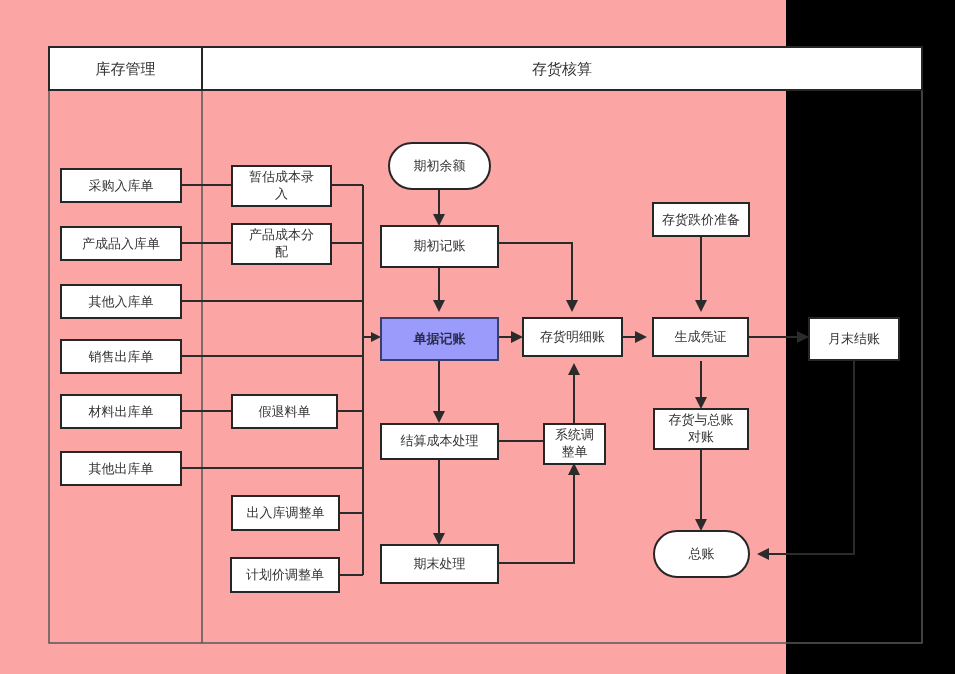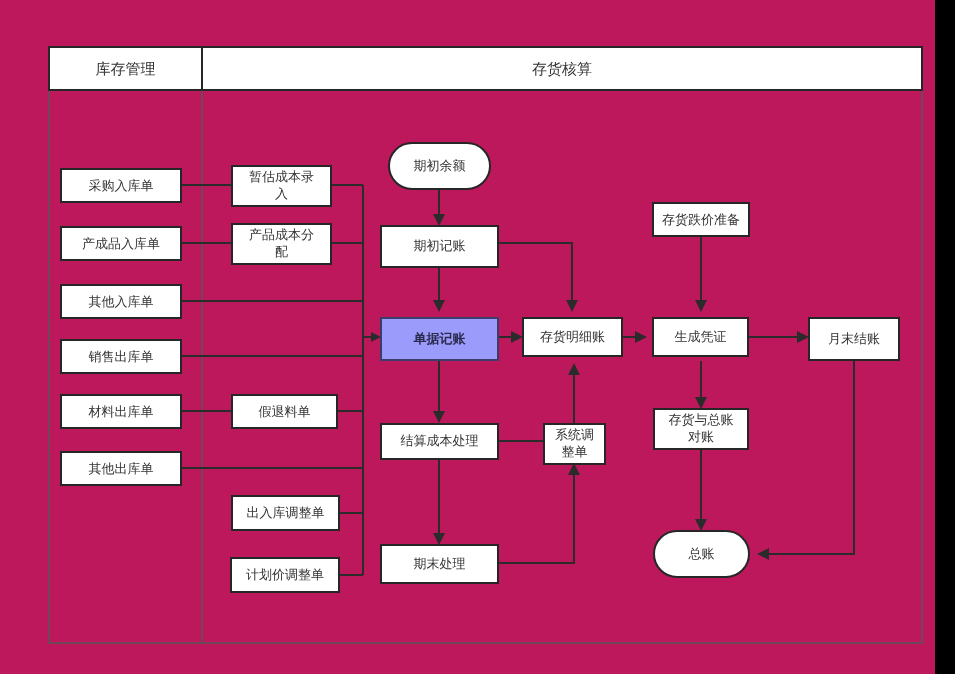--- a/index.html
+++ b/index.html
@@ -8,23 +8,23 @@
     background: #000000;
   }
   body {
     width: 955px;
     height: 674px;
     overflow: hidden;
     font-family: "DejaVu Sans", "Liberation Sans", sans-serif;
   }
   #diagram-root {
     position: relative;
-    width: 935px;
+    width: 786px;
     height: 674px;
-    background: #be185d;
+    background: #fca5a5;
   }
   svg#flow {
     position: absolute;
     top: 0;
     left: 0;
     width: 955px;
     height: 674px;
     display: block;
   }
   .node-text {

